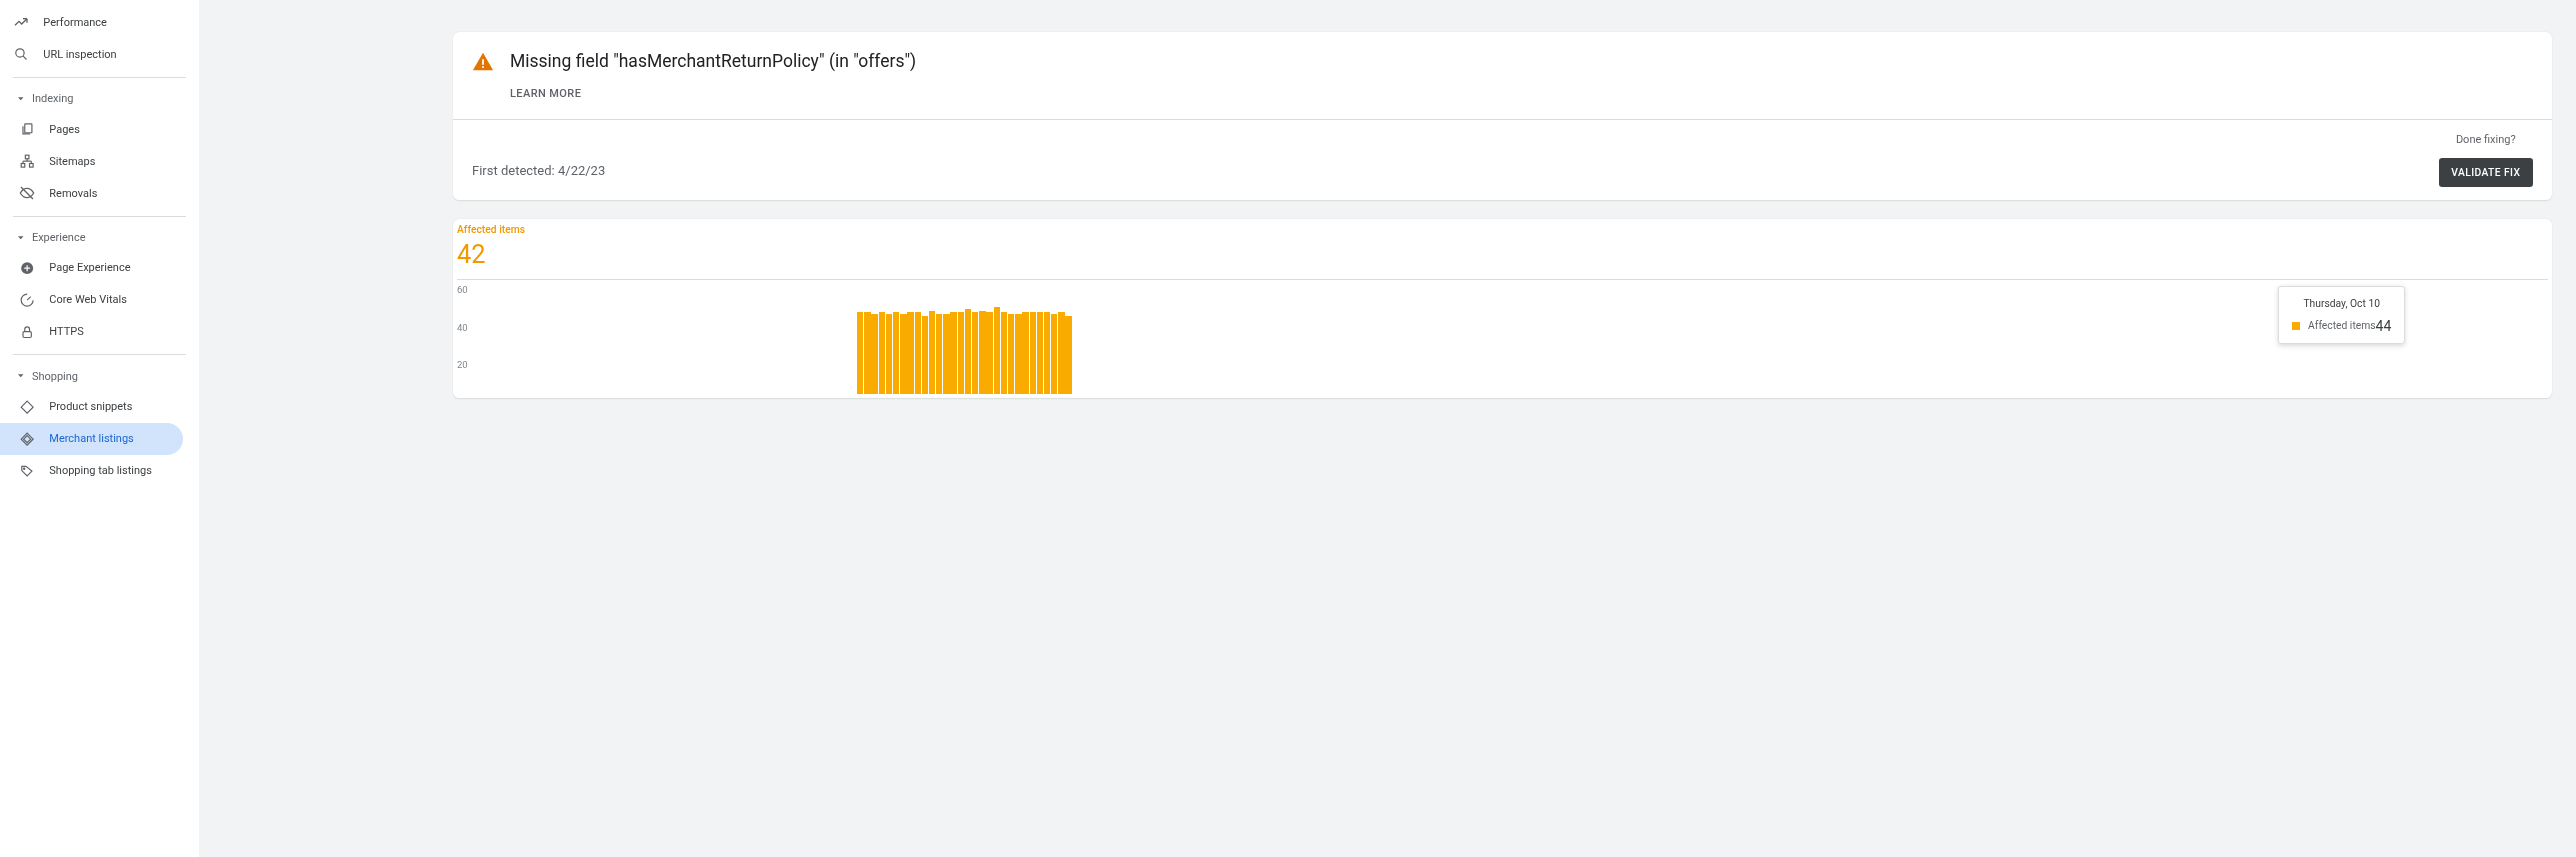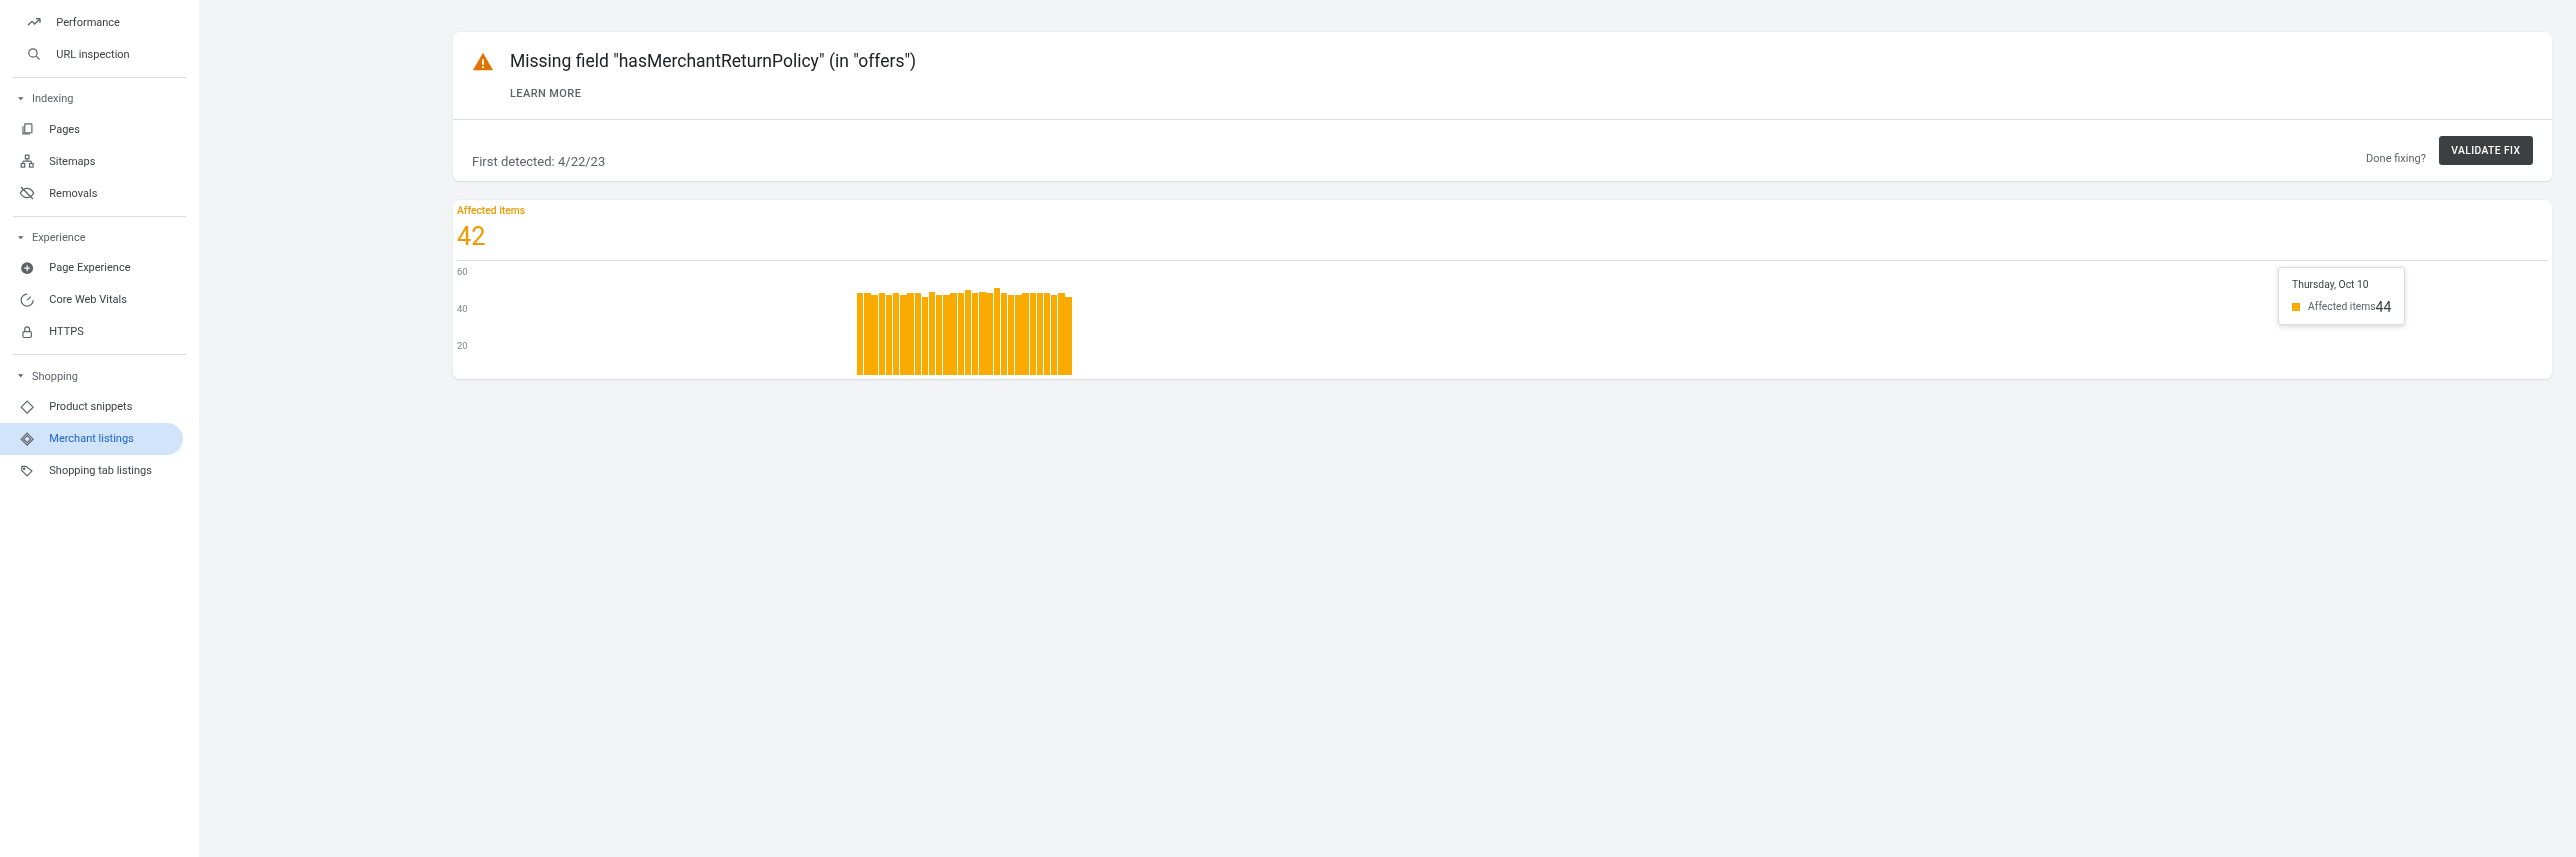--- a/index.html
+++ b/index.html
@@ -1,53 +1,53 @@
 <!DOCTYPE html>
 <html style="font-size:12.7px"><head>
   <meta charset="utf-8">
   <style>
     * { margin: 0; padding: 0; box-sizing: border-box; font-family: 'Google Sans', Roboto, Arial, sans-serif; }
     body { background: #f1f3f4; display: flex; min-height: 100vh; }
     
     .sidebar { width: 199px; background: #fff; padding: 6.4px 0; flex-shrink: 0; }
-    .sidebar-item { display: flex; align-items: center; padding: 8px 26px; cursor: pointer; color: #3c4043; font-size: 11px; }
+    .sidebar-item { display: flex; align-items: center; padding: 8px 13px; cursor: pointer; color: #3c4043; font-size: 11px; }
     .sidebar-item.active { background: #d2e3fc; border-radius: 0 19px 19px 0; margin-right: 16px; color: #1967d2; }
     .sidebar-icon { width: 16px; height: 16px; margin-right: 14.3px; display: inline-flex; align-items: center; justify-content: center; color: #5f6368; }
     .sidebar-divider { border: none; border-top: 0.8px solid #dadce0; margin: 6.4px 12.7px; }
     .section-header { display: flex; align-items: center; padding: 8px 16px; cursor: pointer; font-size: 11px; color: #5f6368; }
     .section-header svg:first-child { margin-right: 6.4px; }
     .sidebar-item.sub { padding-left: 19px; }
     
     .middle-gap { width: 254px; flex-shrink: 0; }
     
     .main-area { flex: 1; padding: 32px 24px 0 0; position: relative; }
     
     .card { background: #fff; border-radius: 6.4px; box-shadow: 0 0.8px 1.6px rgba(0,0,0,0.1); margin-bottom: 19px; overflow: hidden; }
     .card-top { display: flex; padding: 19px; align-items: flex-start; }
     .warn-icon { width: 22px; height: 22px; margin-right: 16px; flex-shrink: 0; }
     .card-title { font-size: 17.5px; color: #202124; font-weight: 400; margin-bottom: 6.4px; }
     .card-sub { font-size: 11px; color: #5f6368; line-height: 1.5; max-width: 413px; }
     .learn-more { display: block; margin-top: 16px; font-size: 11px; color: #5f6368; font-weight: 500; letter-spacing: 0.4px; cursor: pointer; }
     
     .card-footer { display: flex; justify-content: space-between; align-items: center; padding: 12.7px 19px; border-top: 0.8px solid #dadce0; }
     .detected { font-size: 13px; color: #5f6368; margin-top: 21px; }
-    .footer-right { display: flex; align-items: flex-end; gap: 12.7px; }
+    .footer-right { display: flex; align-items: center; gap: 12.7px; flex-direction: column; }
     .done-fixing { font-size: 11px; color: #5f6368; }
     .validate-btn { background: #3c4043; color: #fff; border: none; padding: 8px 12.7px; font-size: 10.3px; font-weight: 500; letter-spacing: 0.4px; cursor: pointer; border-radius: 3.2px; }
     
     .chart-card { padding: 4px; }
     .chart-label { font-size: 10.3px; color: #f29900; font-weight: 500; }
     .chart-value { font-size: 25.4px; color: #f29900; margin-top: 3.2px; margin-bottom: 9.5px; }
     .chart-area { position: relative; border-top: 0.8px solid #dadce0; padding-top: 3.2px; }
     .y-axis { position: absolute; left: 0; width: 29px; }
     .y-tick { position: absolute; font-size: 9.5px; color: #80868b; transform: translateY(-50%); }
     .bars { display: flex; align-items: flex-end; height: 111px; margin-left: 35px; position: relative; }
     .empty-space { width: 365px; flex-shrink: 0; }
     .bar { width: 6.4px; background: #f9ab00; margin-right: 0.8px; }
-    .tooltip { position: absolute; top: 6.4px; right: 143px; background: #fff; border: 0.8px solid #dadce0; border-radius: 3.2px; padding: 9.5px 12.7px; box-shadow: 0 1.6px 4.8px rgba(0,0,0,0.15); min-width: 119px; }
+    .tooltip { position: absolute; top: 6.4px; right: 143px; background: #fff; border: 0.8px solid #dadce0; border-radius: 3.2px; padding: 9.5px 12.7px; box-shadow: 0 1.6px 4.8px rgba(0,0,0,0.15); min-width: 119px; text-align: center; }
     .tooltip-date { font-size: 10.3px; color: #3c4043; margin-bottom: 8px; }
     .tooltip-row { display: flex; align-items: center; justify-content: space-between; }
     .tooltip-left { display: flex; align-items: center; gap: 8px; font-size: 10.3px; color: #5f6368; }
     .dot { width: 8px; height: 8px; background: #f9ab00; }
     .tooltip-val { font-size: 14px; color: #3c4043; }
     
     .overlay { position: absolute; top: 9.5px; right: 48px; display: flex; flex-direction: column; align-items: center; }
     .bubble { background: #f4b400; color: #fff; padding: 12.7px 30px; border-radius: 19px; text-align: center; font-size: 17.5px; font-weight: 600; line-height: 1.35; }
     .arrow-down { margin-top: 3.2px; }
   </style>

